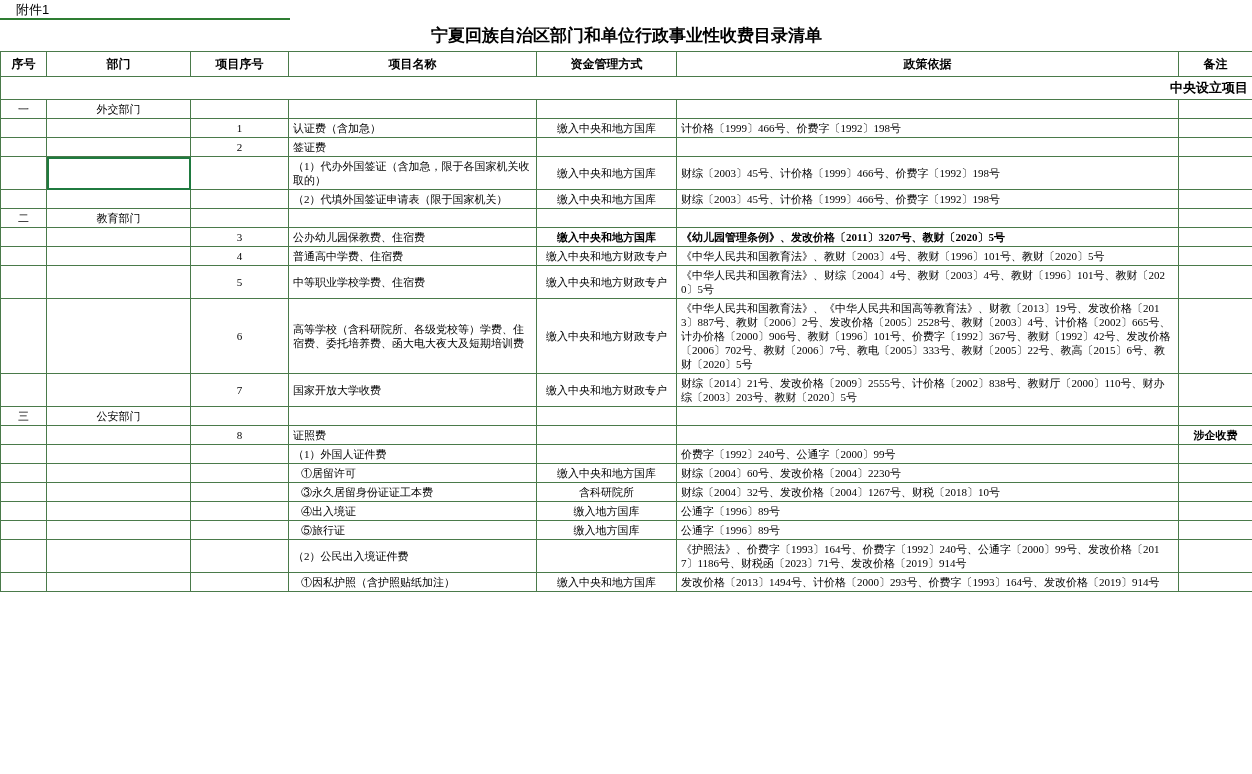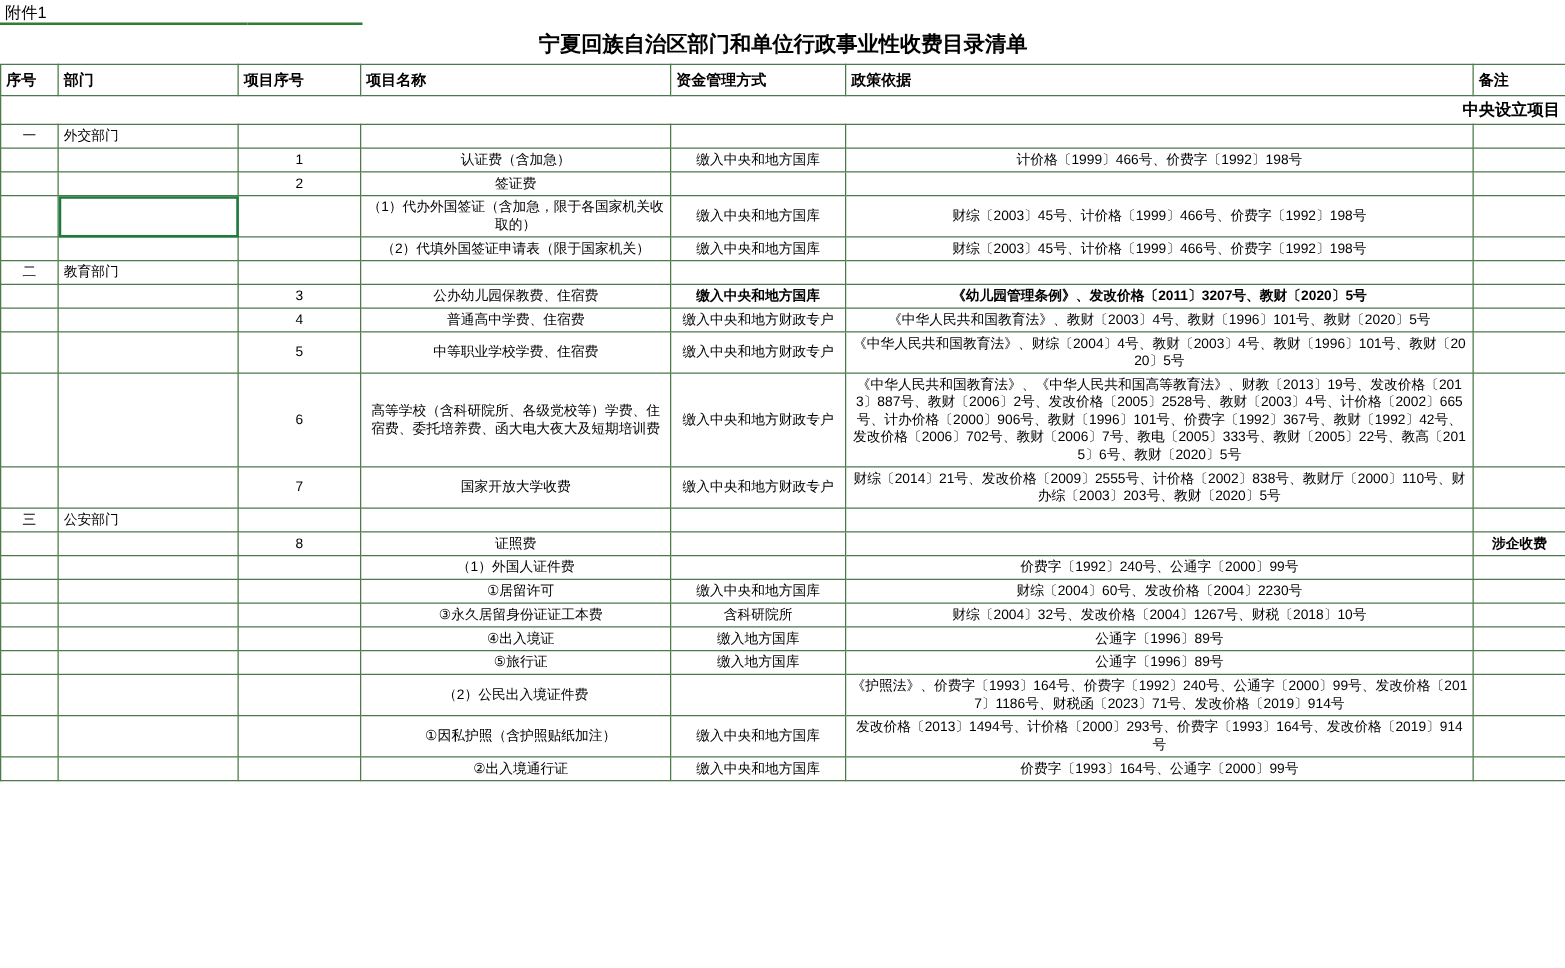--- a/index.html
+++ b/index.html
@@ -10,38 +10,39 @@
   body {
     width: 1252px;
     height: 774px;
     font-family: "Liberation Sans", "DejaVu Sans", sans-serif;
     font-size: 11px;
     color: #000;
     overflow: hidden;
   }
   #attach-label {
     position: absolute;
-    left: 4px;
+    left: 16px;
     top: 2px;
     font-size: 13px;
     line-height: 16px;
     color: #000;
   }
   
   .top-rule {
     position: absolute;
     top: 18px;
     height: 2px;
     background: #2e7d32;
   }
   .sheet {
     position: absolute;
     top: 21px;
     left: 0;
     width: 1252px;
+    font-family: Liberation Serif, serif;
   }
   table.grid {
     border-collapse: collapse;
     table-layout: fixed;
     width: 1252px;
     font-size: 11px;
   }
   table.grid td {
     border: 1px solid #4a7a4a;
     padding: 2px 4px;
@@ -52,36 +53,36 @@
   .title-cell {
     text-align: center;
     font-size: 17px;
     font-weight: bold;
     height: 26px;
     border-left: none !important;
     border-right: none !important;
     border-top: none !important;
   }
   .hdr td {
-    text-align: left;
+    text-align: center;
     font-weight: bold;
     font-size: 12px;
     height: 20px;
   }
   .section td {
     text-align: right;
     font-weight: bold;
     font-size: 13px;
     height: 18px;
   }
   .c { text-align: center; }
-  .l { text-align: center; }
+  .l { text-align: left; }
   .b { font-weight: bold; }
   .indent1 { padding-left: 12px !important; }
-  .dept { text-align: left; }
+  .dept { text-align: center; }
   .selbox {
     outline: 2px solid #1f7a3f;
     outline-offset: -2px;
   }
 </style>
 </head>
 <body>
 
 <div id="attach-label">附件1</div>
 <div class="top-rule" style="left:0px;width:198px;"></div>
@@ -287,24 +288,15 @@
         </tr>
         <tr>
           <td class="c"></td>
           <td class="dept"></td>
           <td class="c"></td>
           <td class="l indent1">①因私护照（含护照贴纸加注）</td>
           <td class="c">缴入中央和地方国库</td>
           <td class="l">发改价格〔2013〕1494号、计价格〔2000〕293号、价费字〔1993〕164号、发改价格〔2019〕914号</td>
           <td class="c"></td>
         </tr>
-        <tr>
-          <td class="c"></td>
-          <td class="dept"></td>
-          <td class="c"></td>
-          <td class="l indent1">②出入境通行证</td>
-          <td class="c">缴入中央和地方国库</td>
-          <td class="l">价费字〔1993〕164号、公通字〔2000〕99号</td>
-          <td class="c"></td>
-        </tr>
       </tbody>
   </table>
 </div>
 
 </body></html>

